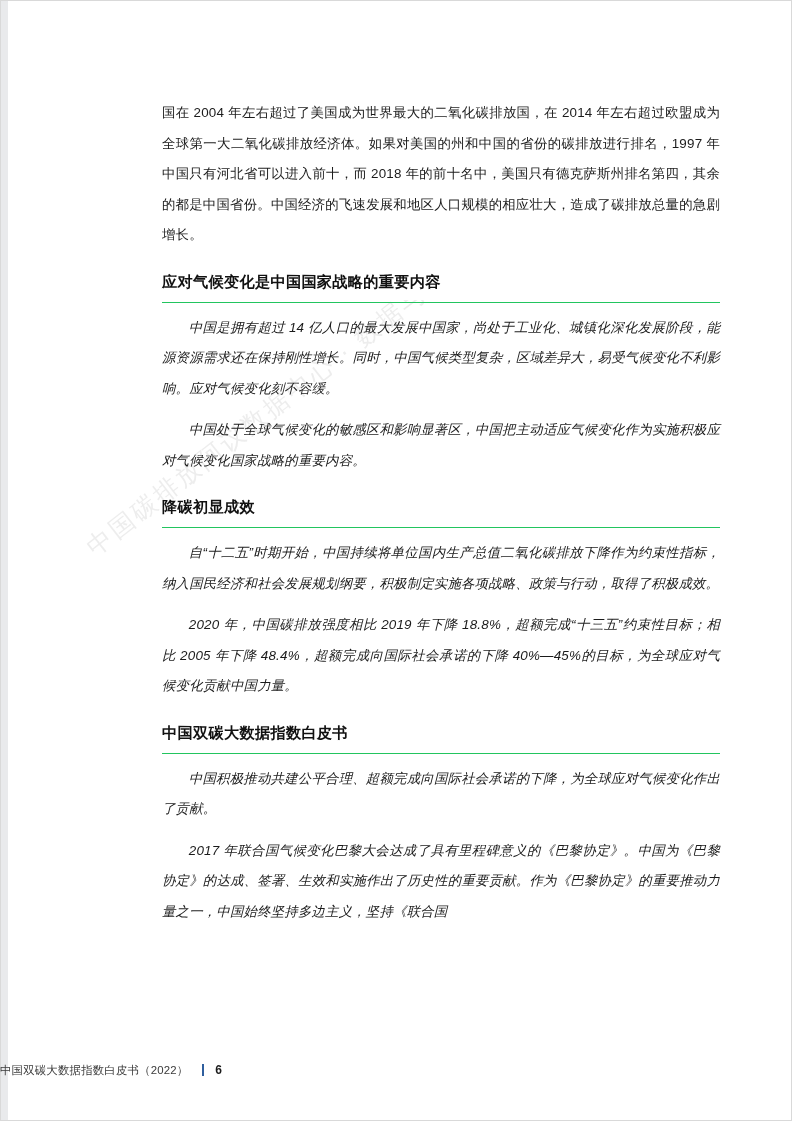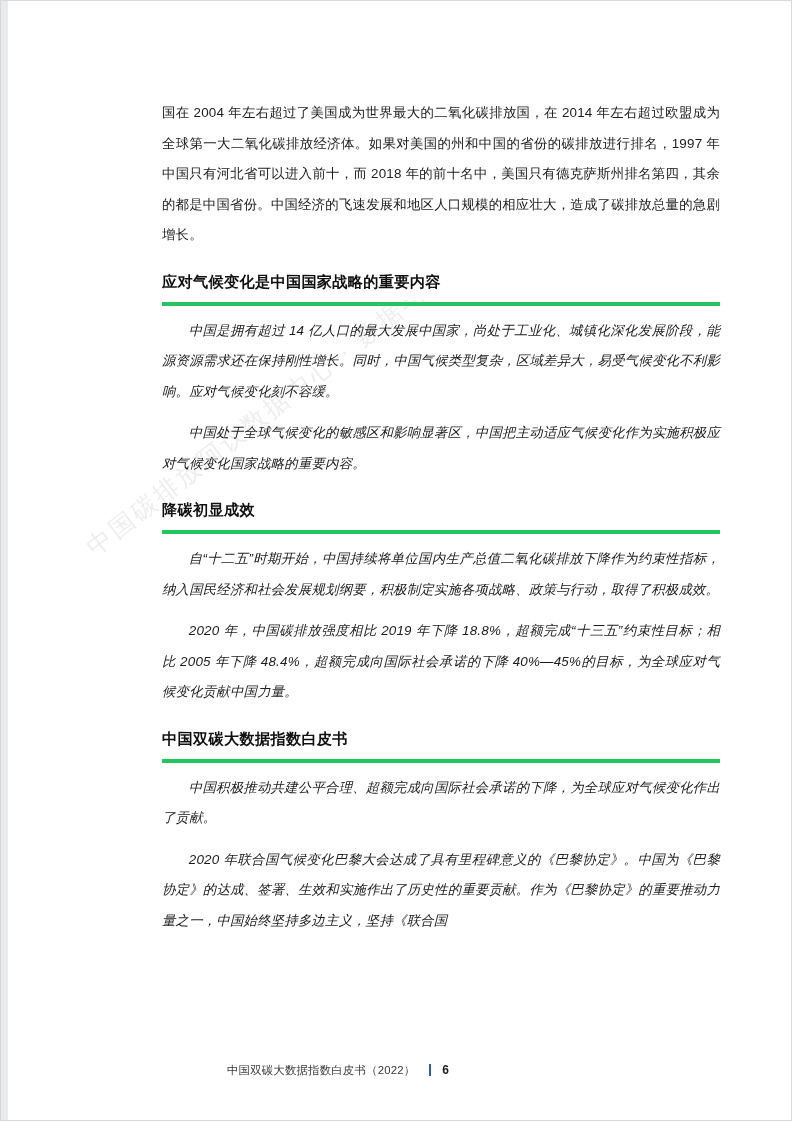--- a/index.html
+++ b/index.html
@@ -55,21 +55,21 @@
   p.indent {
     text-indent: 2em;
     font-style: italic;
   }
   .h2 {
     font-size: 15.2px;
     font-weight: bold;
     color: #111111;
     line-height: 26px;
     padding-bottom: 7px;
-    border-bottom: 4px solid #22c55e;
+    border-bottom: 1px solid #22c55e;
     margin: 18px 0 10px 0;
     letter-spacing: 0.3px;
   }
   .block-gap {
     height: 11px;
   }
   
   .watermark {
     position: absolute;
     left: 60px;
@@ -89,21 +89,21 @@
     letter-spacing: 3px;
     color: rgba(150,150,150,0.17);
     white-space: nowrap;
     font-family: "Liberation Sans", sans-serif;
   }
   .footer {
     position: absolute;
     left: 0;
     right: 0;
     bottom: 44px;
-    text-align: center;
+    text-align: left;
     padding-right: 117px;
     font-size: 11.4px;
     color: #3a3a3a;
     letter-spacing: 0.2px;
   }
   .footer .sep {
     display: inline-block;
     width: 2px;
     height: 12px;
     background: #2f5f9e;
@@ -140,21 +140,21 @@
     <div class="h2">降碳初显成效</div>
 
     <p class="indent">自“十二五”时期开始，中国持续将单位国内生产总值二氧化碳排放下降作为约束性指标，纳入国民经济和社会发展规划纲要，积极制定实施各项战略、政策与行动，取得了积极成效。</p>
     <div class="block-gap"></div>
     <p class="indent">2020 年，中国碳排放强度相比 2019 年下降 18.8%，超额完成“十三五”约束性目标；相比 2005 年下降 48.4%，超额完成向国际社会承诺的下降 40%—45%的目标，为全球应对气候变化贡献中国力量。</p>
 
     <div class="h2">中国双碳大数据指数白皮书</div>
 
     <p class="indent">中国积极推动共建公平合理、超额完成向国际社会承诺的下降，为全球应对气候变化作出了贡献。</p>
     <div class="block-gap"></div>
-    <p class="indent">2020 年联合国气候变化巴黎大会达成了具有里程碑意义的《巴黎协定》。中国为《巴黎协定》的达成、签署、生效和实施作出了历史性的重要贡献。作为《巴黎协定》的重要推动力量之一，中国始终坚持多边主义，坚持《联合国</p>
+    <p class="indent">2017 年联合国气候变化巴黎大会达成了具有里程碑意义的《巴黎协定》。中国为《巴黎协定》的达成、签署、生效和实施作出了历史性的重要贡献。作为《巴黎协定》的重要推动力量之一，中国始终坚持多边主义，坚持《联合国</p>
 
   </div>
 
   <div class="footer">
     <span>中国双碳大数据指数白皮书（2022）</span>
     <span class="sep"></span>
     <span class="pageno">6</span>
   </div>
 </div>
 

